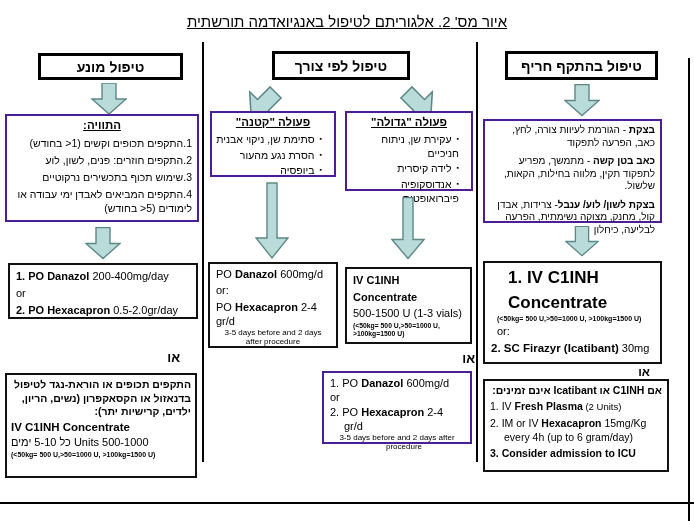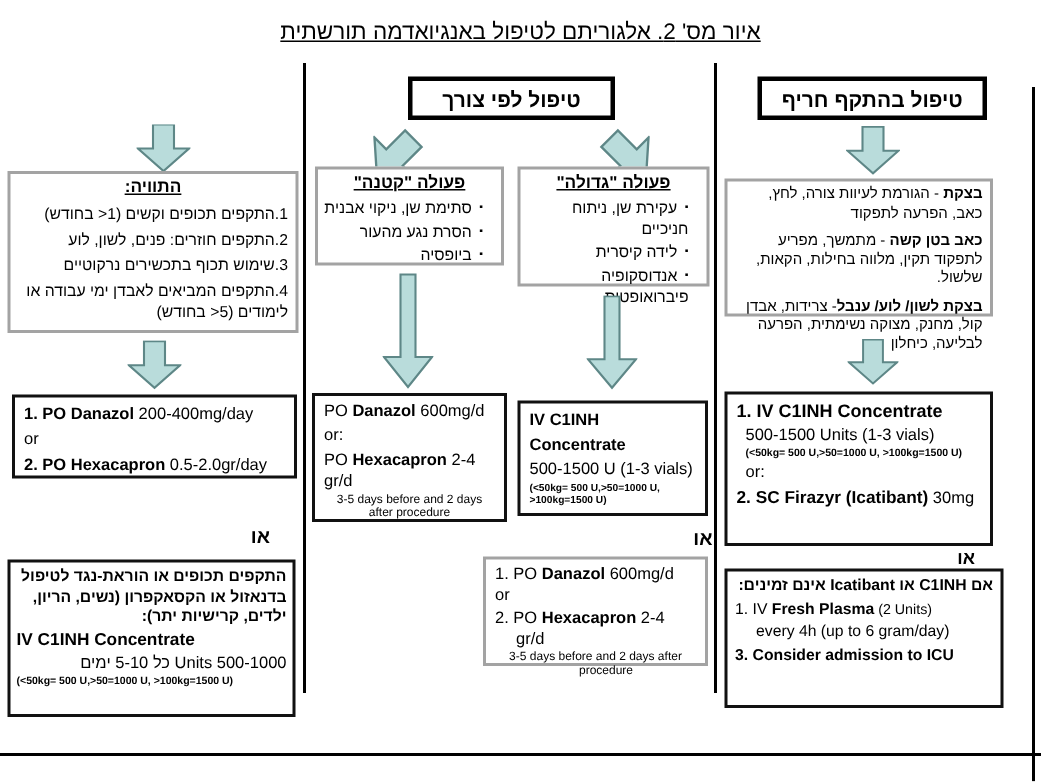--- a/index.html
+++ b/index.html
@@ -5,30 +5,30 @@
   html,body{margin:0;padding:0;background:#fff;}
   .page{position:relative;width:694px;height:521px;background:#fff;overflow:hidden;
         font-family:"Liberation Sans","DejaVu Sans",sans-serif;color:#000;}
   .page *{box-sizing:border-box;}
   .title{position:absolute;top:13px;left:0;width:694px;text-align:center;
          font-size:15px;font-weight:normal;text-decoration:underline;}
   .vline{position:absolute;width:2px;background:#000;}
   .hline{position:absolute;height:2px;background:#000;}
   .hdr{position:absolute;border:3px solid #000;background:#fff;display:flex;
        align-items:center;justify-content:center;font-weight:bold;font-size:14px;}
-  .box{position:absolute;background:#fff;border:2px solid #a3a3a3;}
+  .box{position:absolute;background:#fff;border:2px solid #4c1d95;}
   .box.dark{border:2px solid #111;}
   .arrow{position:absolute;}
   .arrow svg{display:block;width:100%;height:100%;}
   .arrow polygon{fill:var(--arrow-fill,#b9dcdb);stroke:var(--arrow-stroke,#5e8787);stroke-width:1.4;}
   .rot45{transform:rotate(45deg);}
   .rotm45{transform:rotate(-45deg);}
   .or{position:absolute;text-align:right;font-weight:bold;font-size:13px;}
   .heb{direction:rtl;text-align:right;}
-  .cent{text-align:right;}
+  .cent{text-align:left;}
   .b{font-weight:bold;}
   .ind{padding:2px 5px;font-size:10.5px;line-height:1.35;}
   .ind .ttl{text-align:center;font-weight:bold;text-decoration:underline;font-size:11.5px;margin-bottom:2px;}
   .ind-item{margin-bottom:3px;}
   .rx{padding:3px 6px;font-size:11px;line-height:1.55;}
   .sub{padding:2px 4px;font-size:10.5px;line-height:1.3;}
   .sub .ttl{text-align:center;font-weight:bold;text-decoration:underline;font-size:11.5px;margin-bottom:3px;}
   .bli{direction:rtl;text-align:right;padding-right:8px;margin-bottom:2px;}
   .bli::before{content:"▪";font-size:7px;margin-left:5px;vertical-align:2px;}
   .small{font-size:8px;line-height:1.15;text-align:center;}
@@ -46,20 +46,23 @@
 
 <div class="page">
 
   <div class="title">איור מס' 2. אלגוריתם לטיפול באנגיואדמה תורשתית</div>
 
   <div class="vline" style="left:202px;top:42px;height:420px;"></div>
   <div class="vline" style="left:476px;top:42px;height:420px;"></div>
   <div class="vline" style="left:688px;top:58px;height:463px;"></div>
   <div class="hline" style="left:0;top:502px;width:694px;"></div>
 
+  <div class="hdr" style="left:38px;top:53px;width:145px;height:27px;">
+    <span>טיפול מונע</span>
+  </div>
 
   <div class="arrow" style="left:91px;top:83px;width:36px;height:32px;">
     <svg viewBox="0 0 36 32">
         <polygon points="11,0 25,0 25,16 35,16 18,31 1,16 11,16"></polygon>
       </svg>
   </div>
 
   <div class="box ind" style="left:5px;top:114px;width:194px;height:108px;">
     <div class="ttl" dir="rtl">התוויה:</div>
     <div class="ind-item heb" dir="rtl">1.התקפים תכופים וקשים (1&lt; בחודש)</div>
@@ -156,42 +159,42 @@
   <div class="hdr" style="left:505px;top:51px;width:153px;height:29px;">
     <span>טיפול בהתקף חריף</span>
   </div>
 
   <div class="arrow" style="left:564px;top:84px;width:36px;height:33px;">
     <svg viewBox="0 0 36 32">
         <polygon points="11,0 25,0 25,16 35,16 18,31 1,16 11,16"></polygon>
       </svg>
   </div>
 
-  <div class="box sym" style="left:483px;top:119px;width:179px;height:92px;">
+  <div class="box sym" style="left:483px;top:119px;width:179px;height:104px;">
     <p class="heb" dir="rtl"><b>בצקת</b><span> - הגורמת לעיוות צורה, לחץ, כאב, הפרעה לתפקוד</span></p>
     <p class="heb" dir="rtl"><b>כאב בטן קשה</b><span> - מתמשך, מפריע לתפקוד תקין, מלווה בחילות, הקאות, שלשול.</span></p>
     <p class="heb" dir="rtl"><b>בצקת לשון/ לוע/ ענבל</b><span>- צרידות, אבדן קול, מחנק, מצוקה נשימתית, הפרעה לבליעה, כיחלון</span></p>
   </div>
 
   <div class="arrow" style="left:565px;top:226px;width:34px;height:31px;">
     <svg viewBox="0 0 36 32">
         <polygon points="11,0 25,0 25,16 35,16 18,31 1,16 11,16"></polygon>
       </svg>
   </div>
 
   <div class="box dark rx" style="left:483px;top:261px;width:179px;height:103px;line-height:1.45;">
-    <div class="b" style="font-size:12px;">1. IV C1INH Concentrate</div>
-    <div style="margin-left:6px;">500-1500 Units (1-3 vials)</div>
+    <div class="b" style="font-size:17px;margin-left:17px;">1. IV C1INH Concentrate</div>
     <div class="tiny" style="margin-left:6px;">(&lt;50kg= 500 U,&gt;50=1000 U, &gt;100kg=1500 U)</div>
     <div style="margin-left:6px;">or:</div>
     <div><b style="font-size:11.5px;">2. SC Firazyr (Icatibant)</b><span> 30mg</span></div>
   </div>
 
   <div class="or" style="left:495px;top:365px;width:155px;font-size:12px;">או</div>
 
   <div class="box dark alt3" style="left:483px;top:379px;width:186px;height:93px;">
     <div class="heb b" dir="rtl">אם C1INH או Icatibant אינם זמינים:</div>
     <div class="mt2"><span>1. IV </span><b>Fresh Plasma</b><span style="font-size:9.5px;"> (2 Units)</span></div>
+    <div class="mt2"><span>2. IM or IV </span><b>Hexacapron</b><span> 15mg/Kg</span></div>
     <div class="ind2">every 4h (up to 6 gram/day)</div>
     <div class="b mt2">3.   Consider admission to ICU</div>
   </div>
 
 </div>
 
 </body></html>

